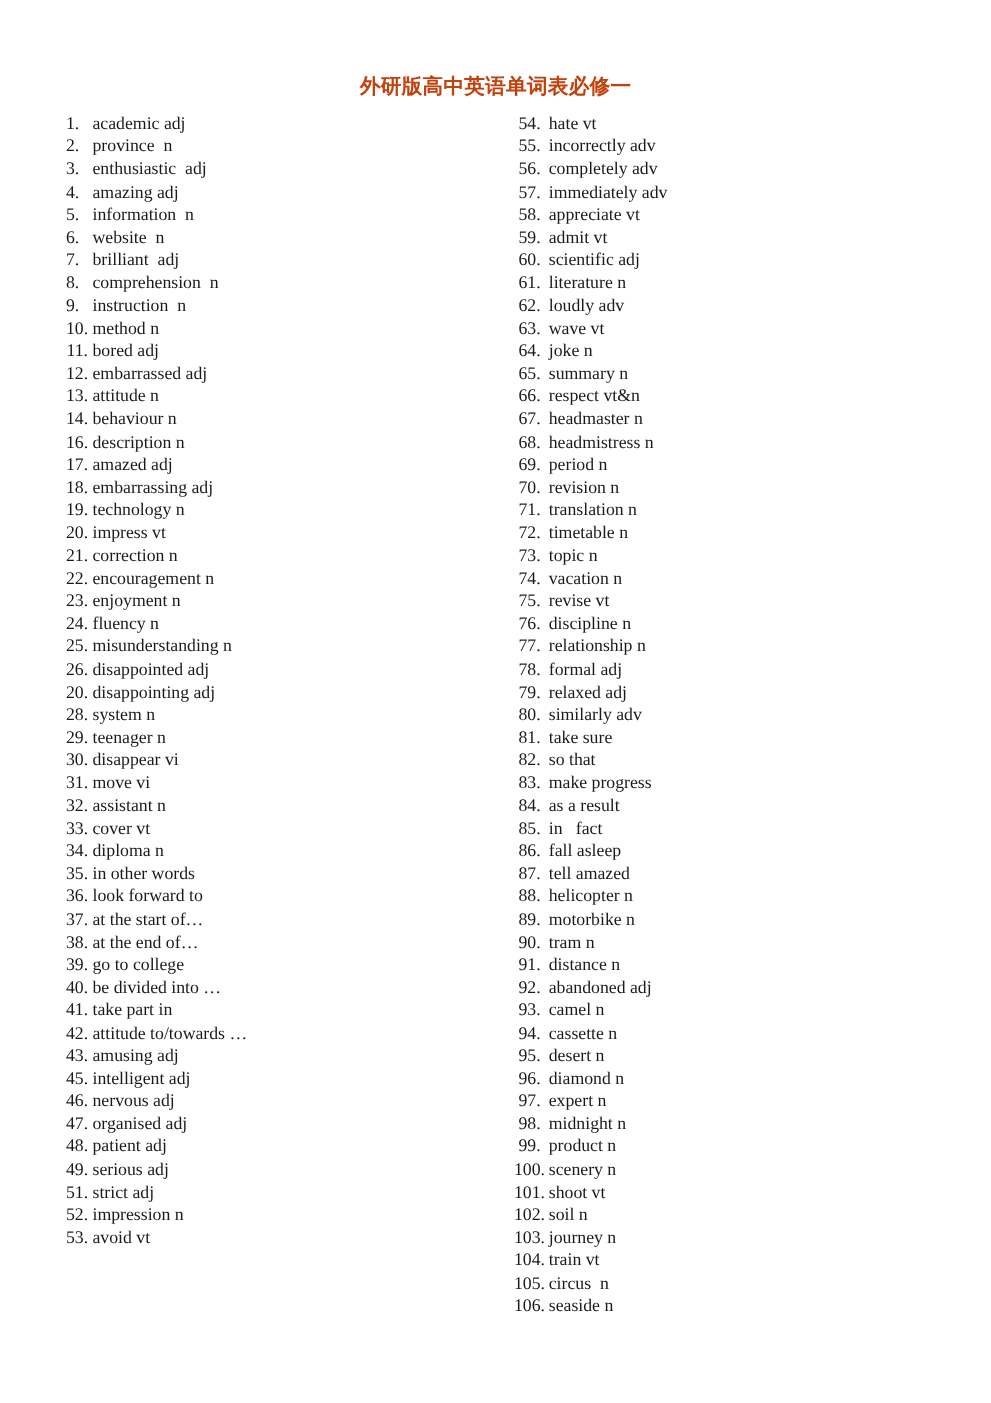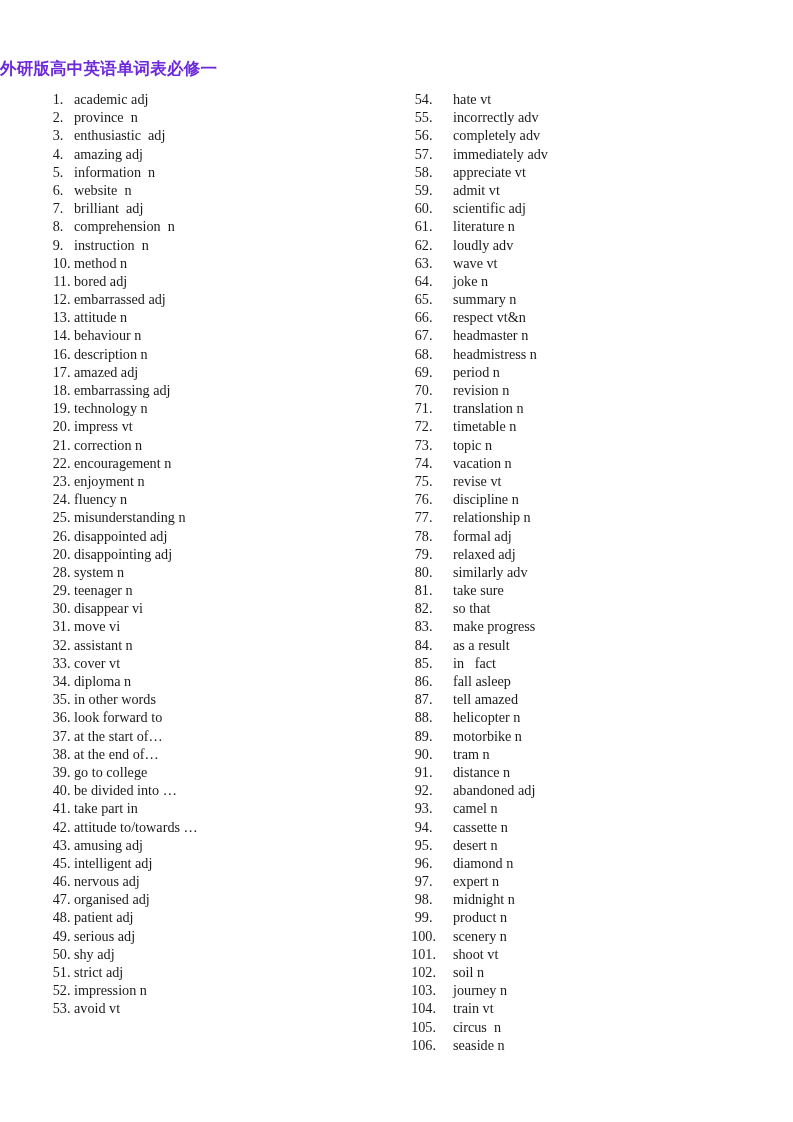--- a/index.html
+++ b/index.html
@@ -21,24 +21,25 @@
     left: 0; top: 0;
     width: 793px;
     height: 1122px;
     overflow: hidden;
   }
   .doc-title {
     position: absolute;
     left: 0;
     top: 58px;
     width: 793px;
+    text-align: center;
     font-weight: bold;
     font-size: 16.5px;
     letter-spacing: 0.2px;
-    color: #6d28d9;
+    color: #c2410c;
     white-space: pre;
   }
   .columns {
     position: absolute;
     left: 0;
     top: 90px;
     width: 793px;
   }
   .word-column {
     position: absolute;
@@ -54,21 +55,21 @@
     line-height: 18.2px;
     font-size: 14.2px;
     white-space: pre;
   }
   .item-num {
     flex: 0 0 auto;
     text-align: right;
     white-space: pre;
   }
   .left .item-num  { width: 30px; margin-right: 0px; }
-  .right .item-num { width: 26px; margin-right: 17px; font-family: Liberation Serif, serif; }
+  .right .item-num { width: 26px; margin-right: 3px; font-family: Liberation Serif, serif; }
 
   .item-word {
     flex: 0 0 auto;
     white-space: pre;
   }
   .left .item-word  { padding-left: 0px; }
   .right .item-word { padding-left: 0px; }
 </style>
 </head>
 <body>
@@ -120,21 +121,20 @@
         <div class="word-item"><span class="item-num">39. </span><span class="item-word">go to college</span></div>
         <div class="word-item"><span class="item-num">40. </span><span class="item-word">be divided into …</span></div>
         <div class="word-item"><span class="item-num">41. </span><span class="item-word">take part in</span></div>
         <div class="word-item"><span class="item-num">42. </span><span class="item-word">attitude to/towards …</span></div>
         <div class="word-item"><span class="item-num">43. </span><span class="item-word">amusing adj</span></div>
         <div class="word-item"><span class="item-num">45. </span><span class="item-word">intelligent adj</span></div>
         <div class="word-item"><span class="item-num">46. </span><span class="item-word">nervous adj</span></div>
         <div class="word-item"><span class="item-num">47. </span><span class="item-word">organised adj</span></div>
         <div class="word-item"><span class="item-num">48. </span><span class="item-word">patient adj</span></div>
         <div class="word-item"><span class="item-num">49. </span><span class="item-word">serious adj</span></div>
-        <div class="word-item"><span class="item-num">50. </span><span class="item-word">shy adj</span></div>
         <div class="word-item"><span class="item-num">51. </span><span class="item-word">strict adj</span></div>
         <div class="word-item"><span class="item-num">52. </span><span class="item-word">impression n</span></div>
         <div class="word-item"><span class="item-num">53. </span><span class="item-word">avoid vt</span></div>
       </div>
 
     <div class="word-column right" id="col-right">
         <div class="word-item"><span class="item-num">54. </span><span class="item-word">hate vt</span></div>
         <div class="word-item"><span class="item-num">55. </span><span class="item-word">incorrectly adv</span></div>
         <div class="word-item"><span class="item-num">56. </span><span class="item-word">completely adv</span></div>
         <div class="word-item"><span class="item-num">57. </span><span class="item-word">immediately adv</span></div>

